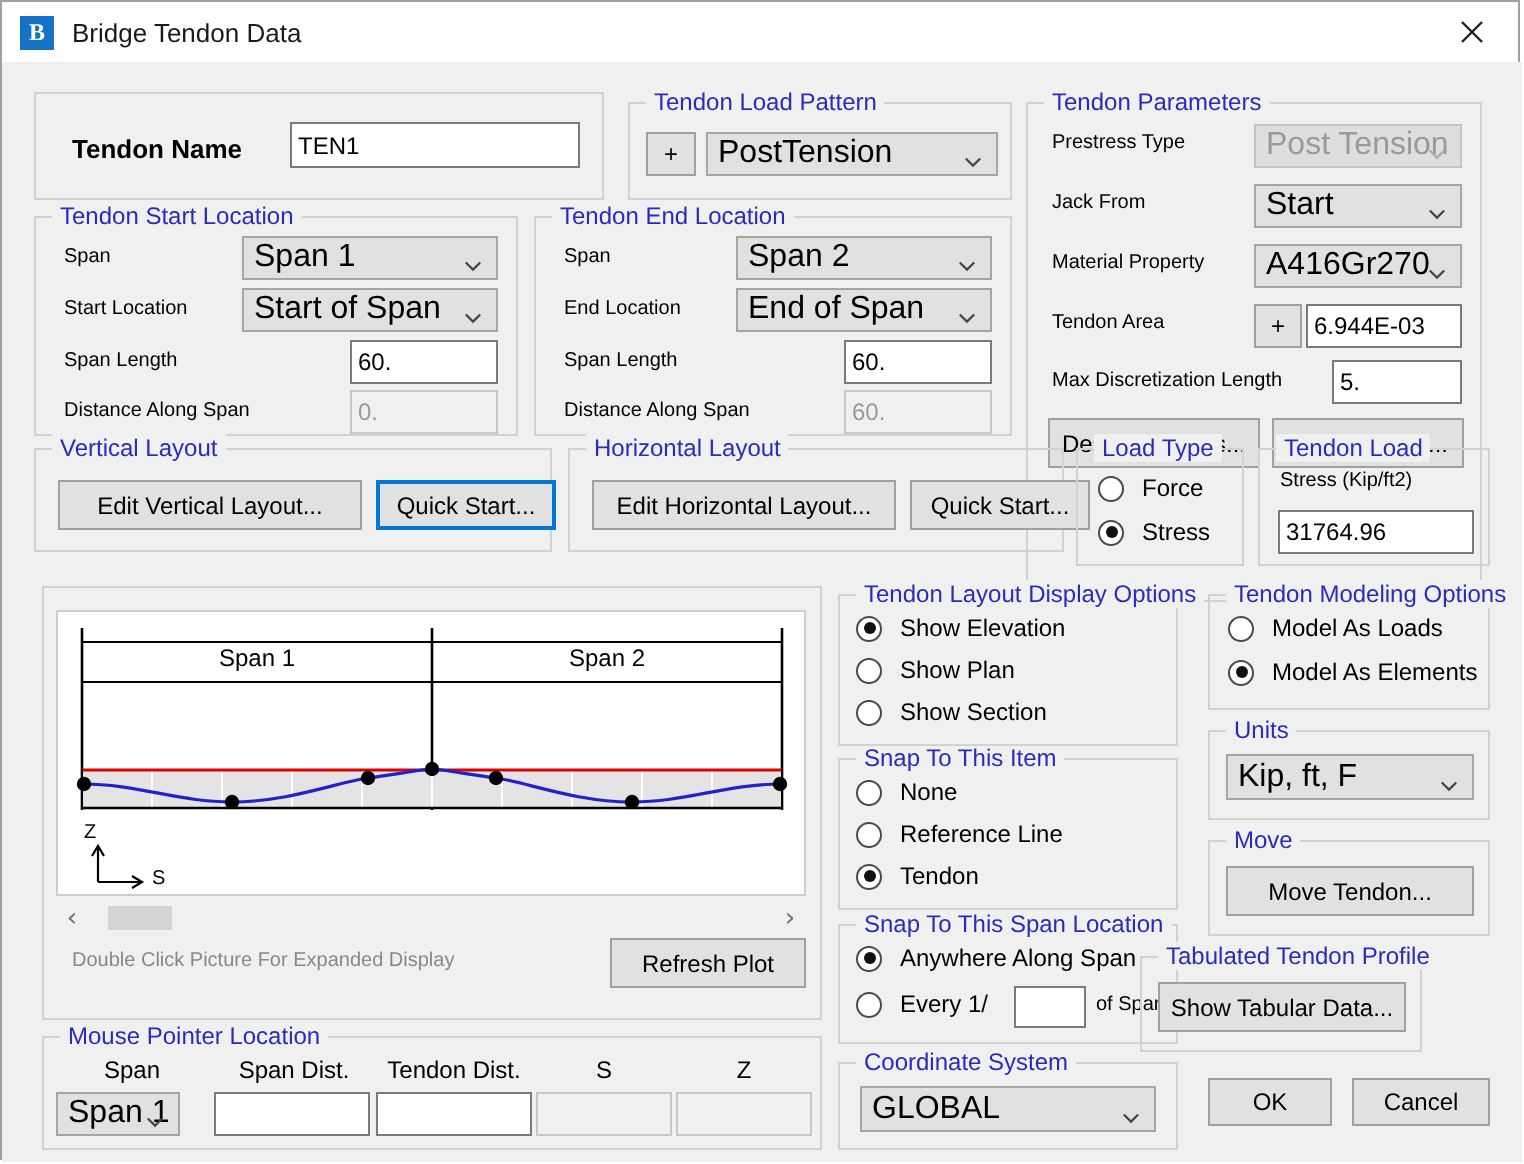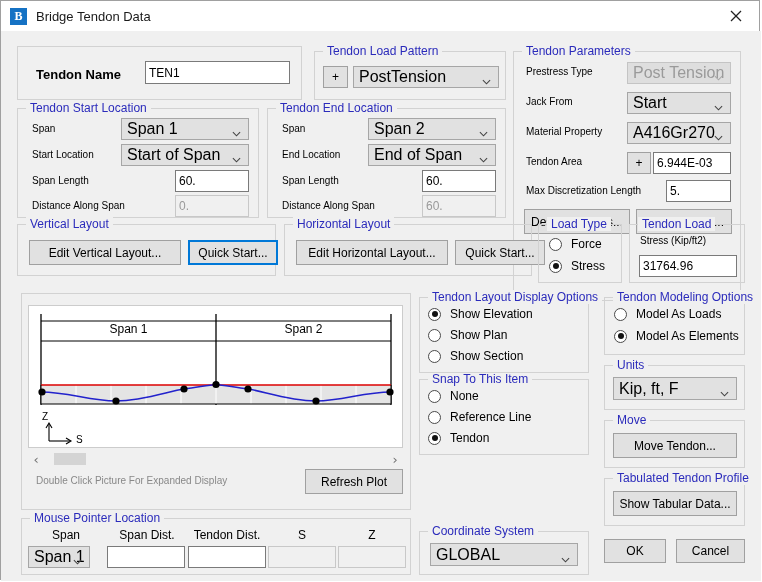--- a/index.html
+++ b/index.html
@@ -491,20 +491,33 @@
       <div class="radio" style="left:8px; top:30px;">
         <span class="dot"></span>
         <span class="rlabel">Show Plan</span>
       </div>
       <div class="radio" style="left:8px; top:51px;">
         <span class="dot"></span>
         <span class="rlabel">Show Section</span>
       </div>
     </div>
 
+    <div class="gb" style="left:418px; top:431px; width:170px; height:60px;">
+      <div class="gb-title">Snap To This Span Location</div>
+      <div class="radio on" style="left:8px; top:9px;">
+        <span class="dot"></span>
+        <span class="rlabel">Anywhere Along Span</span>
+      </div>
+      <div class="radio" style="left:8px; top:32px;">
+        <span class="dot"></span>
+        <span class="rlabel">Every 1/</span>
+      </div>
+      <div class="tbox" style="left:87px; top:30px; width:36px; height:21px;"></div>
+      <div class="lbl" style="left:128px; top:34px;">of Span</div>
+    </div>
 
     <div class="gb" style="left:418px; top:500px; width:170px; height:44px;">
       <div class="gb-title">Coordinate System</div>
       <div class="combo" style="left:10px; top:11px; width:148px; height:23px;">
         <span>GLOBAL</span>
         <span class="arrow">
           <svg width="9" height="9" viewBox="0 0 10 10">
               <polyline points="1,3 5,7 9,3" fill="none" stroke="#444" stroke-width="1.2"></polyline>
             </svg>
         </span>
@@ -533,21 +546,21 @@
             </svg>
         </span>
       </div>
     </div>
 
     <div class="gb" style="left:603px; top:389px; width:141px; height:48px;">
       <div class="gb-title">Move</div>
       <div class="btn" style="left:8px; top:12px; width:124px; height:25px;">Move Tendon...</div>
     </div>
 
-    <div class="gb" style="left:603px; top:447px; width:141px; height:48px;padding-left:35px;">
+    <div class="gb" style="left:569px; top:447px; width:141px; height:48px;padding-left:35px;">
       <div class="gb-title">Tabulated Tendon Profile</div>
       <div class="btn" style="left:8px; top:12px; width:124px; height:25px;">Show Tabular Data...</div>
     </div>
 
     <div class="btn" style="left:603px; top:508px; width:62px; height:24px;">OK</div>
     <div class="btn" style="left:675px; top:508px; width:69px; height:24px;">Cancel</div>
 
   </div>
 </div>
 

